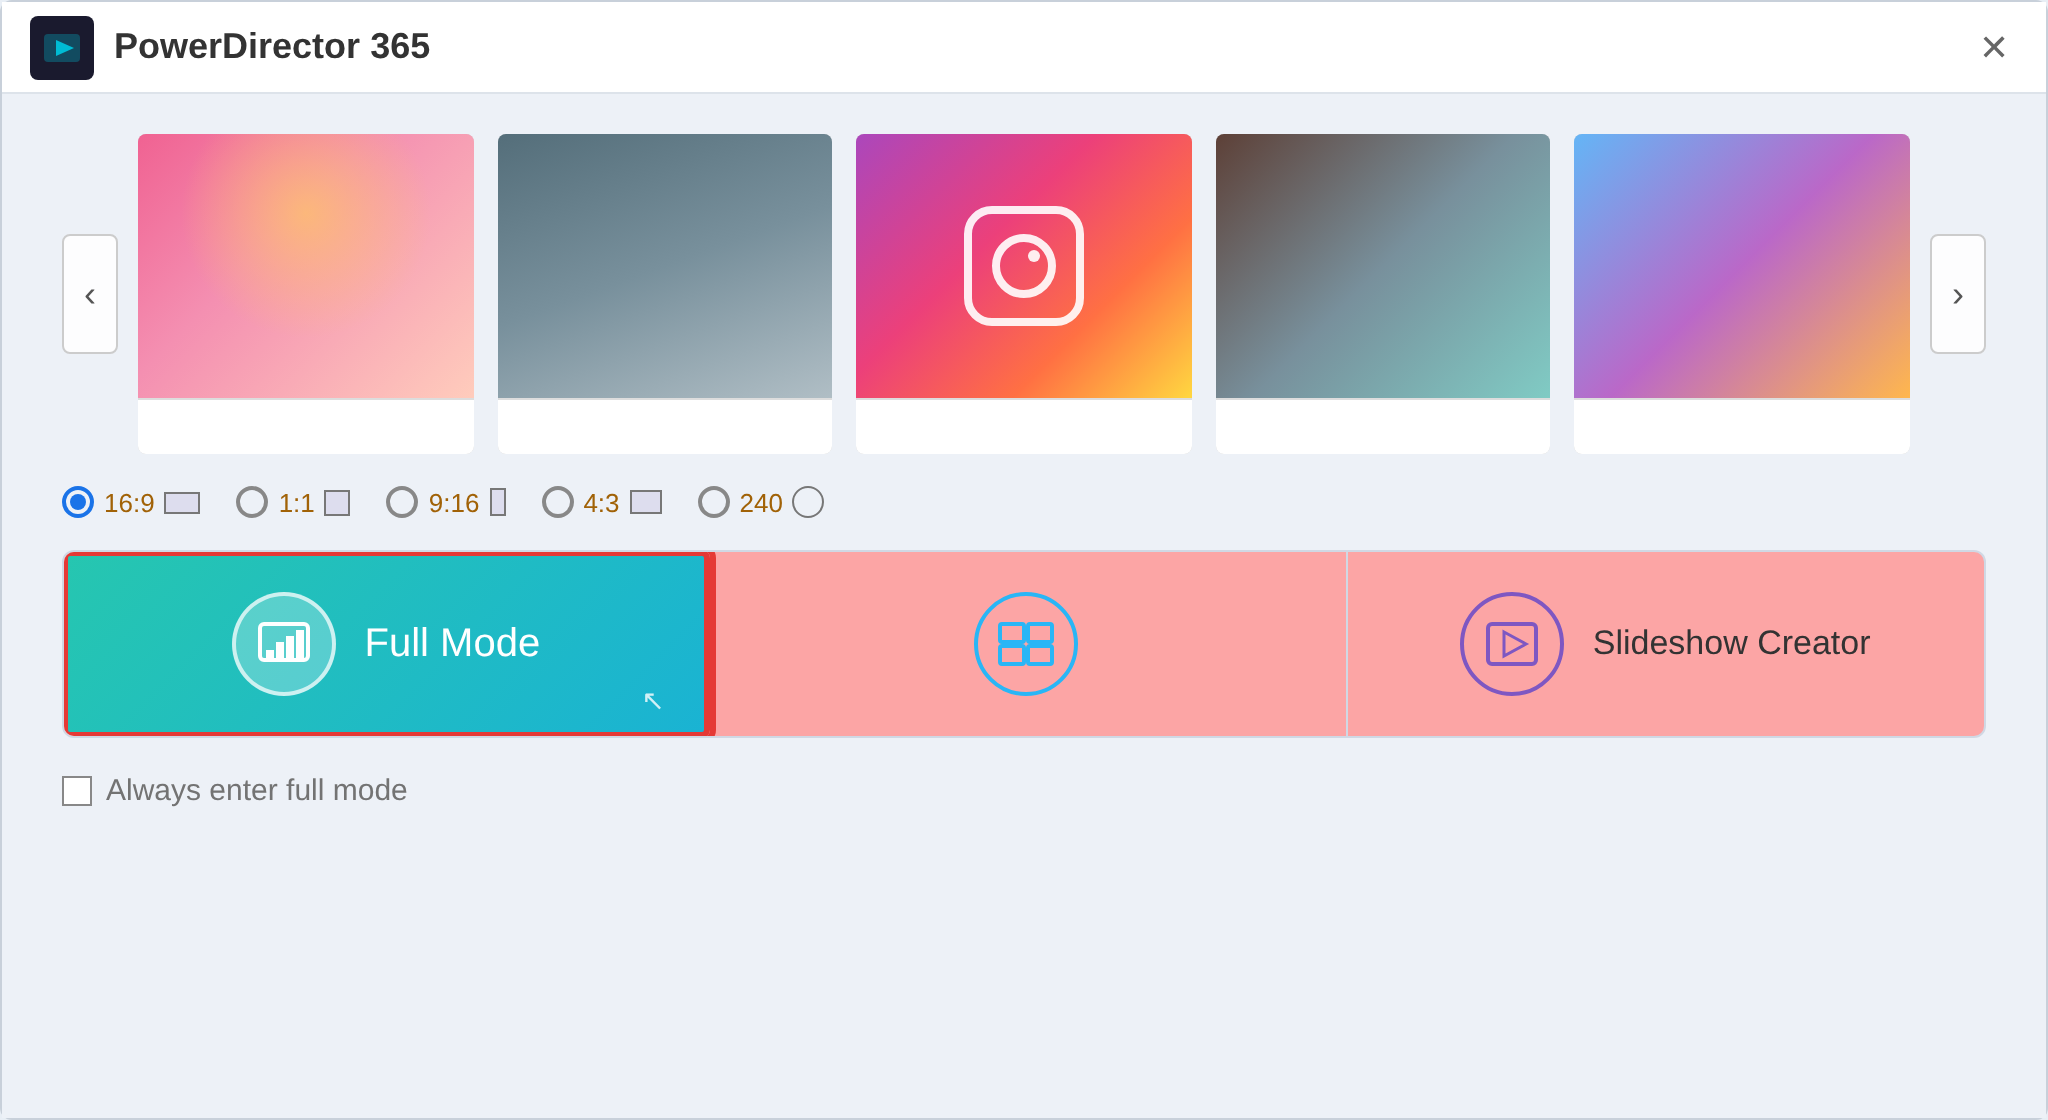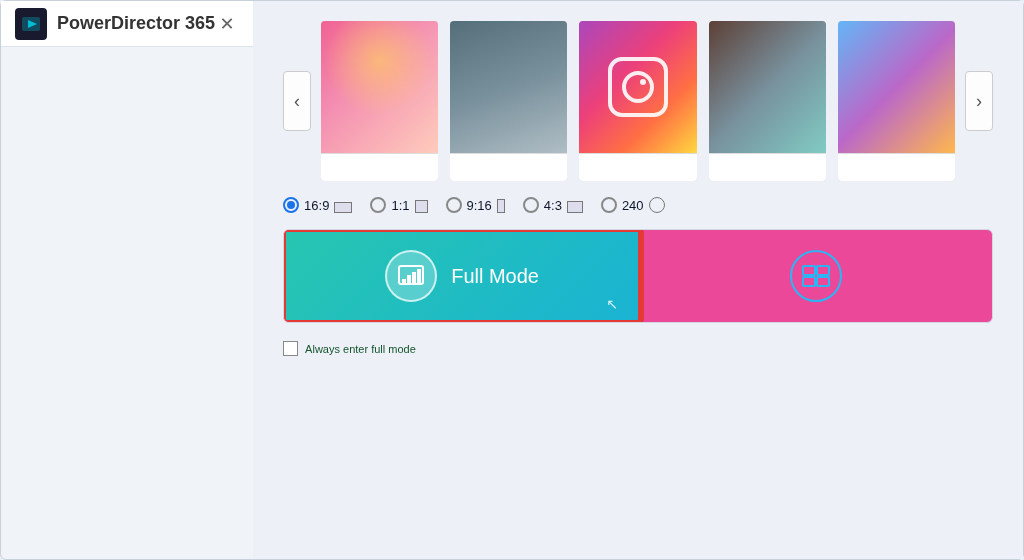--- a/index.html
+++ b/index.html
@@ -13,21 +13,21 @@
       align-items: center;
       justify-content: center;
     }
     .window {
       width: 1024px;
       height: 560px;
       background: #f0f4f8;
       border: 1px solid #c8d0da;
       border-radius: 6px;
       display: flex;
-      flex-direction: row;
+      flex-direction: column;
       position: relative;
     }
     .title-bar {
       background: #ffffff;
       display: flex;
       align-items: center;
       justify-content: space-between;
       padding: 8px 14px;
       border-bottom: 1px solid #dde3ea;
       height: 46px;
@@ -142,25 +142,25 @@
       font-size: 14px;
       color: #444;
     }
     .aspect-options {
       display: flex;
       align-items: center;
       gap: 18px;
     }
     .aspect-option {
       display: flex;
-      align-items: flex-end;
+      align-items: center;
       gap: 5px;
       cursor: pointer;
       font-size: 13px;
-      color: #0f172a;
+      color: #a16207;
     }
     .radio-circle {
       width: 16px;
       height: 16px;
       border-radius: 50%;
       border: 2px solid #888;
       display: flex;
       align-items: center;
       justify-content: center;
     }
@@ -187,21 +187,21 @@
       width: 16px; height: 16px;
       border-radius: 50%;
       border: 1.5px solid #777;
       background: none;
     }
 
     
     .modes {
       display: flex;
       gap: 0;
-      background: #ec4899;
+      background: #fca5a5;
       border: 1px solid #d0d8e4;
       border-radius: 6px;
       overflow: hidden;
     }
     .mode-btn {
       flex: 1;
       display: flex;
       align-items: center;
       justify-content: center;
       gap: 14px;
@@ -256,22 +256,22 @@
       width: 15px;
       height: 15px;
       border: 1.5px solid #888;
       background: #fff;
       display: flex;
       align-items: center;
       justify-content: center;
       cursor: pointer;
     }
     .footer-check-label {
-      font-size: 11px;
-      color: #14532d;
+      font-size: 15px;
+      color: #737373;
       cursor: pointer;
     }
 
     
     .thumb-1 .thumb-img {
       background: 
         radial-gradient(circle at 50% 30%, rgba(255,200,100,0.7) 0%, transparent 50%),
         linear-gradient(135deg, #f06292 0%, #f48fb1 40%, #ffccbc 100%);
       position: relative;
     }
@@ -430,20 +430,29 @@
         <div class="mode-icon-circle storyboard">
           <svg width="28" height="22" viewBox="0 0 28 22">
             <rect x="1" y="1" width="12" height="9" rx="1" stroke="#29b6f6" stroke-width="2" fill="none"></rect>
             <rect x="15" y="1" width="12" height="9" rx="1" stroke="#29b6f6" stroke-width="2" fill="none"></rect>
             <rect x="1" y="12" width="12" height="9" rx="1" stroke="#29b6f6" stroke-width="2" fill="none"></rect>
             <rect x="15" y="12" width="12" height="9" rx="1" stroke="#29b6f6" stroke-width="2" fill="none"></rect>
           </svg>
         </div>
       </div>
 
+      <div class="mode-btn">
+        <div class="mode-icon-circle slideshow">
+          <svg width="26" height="22" viewBox="0 0 26 22">
+            <rect x="1" y="1" width="24" height="20" rx="2" stroke="#7e57c2" stroke-width="2" fill="none"></rect>
+            <polygon points="9,5 20,11 9,17" stroke="#7e57c2" stroke-width="1.5" fill="none"></polygon>
+          </svg>
+        </div>
+        <span class="mode-text">Slideshow Creator</span>
+      </div>
 
     </div>
 
     <div class="footer-check">
       <div class="checkbox"></div>
       <span class="footer-check-label">Always enter full mode</span>
     </div>
 
   </div>
 </div>

